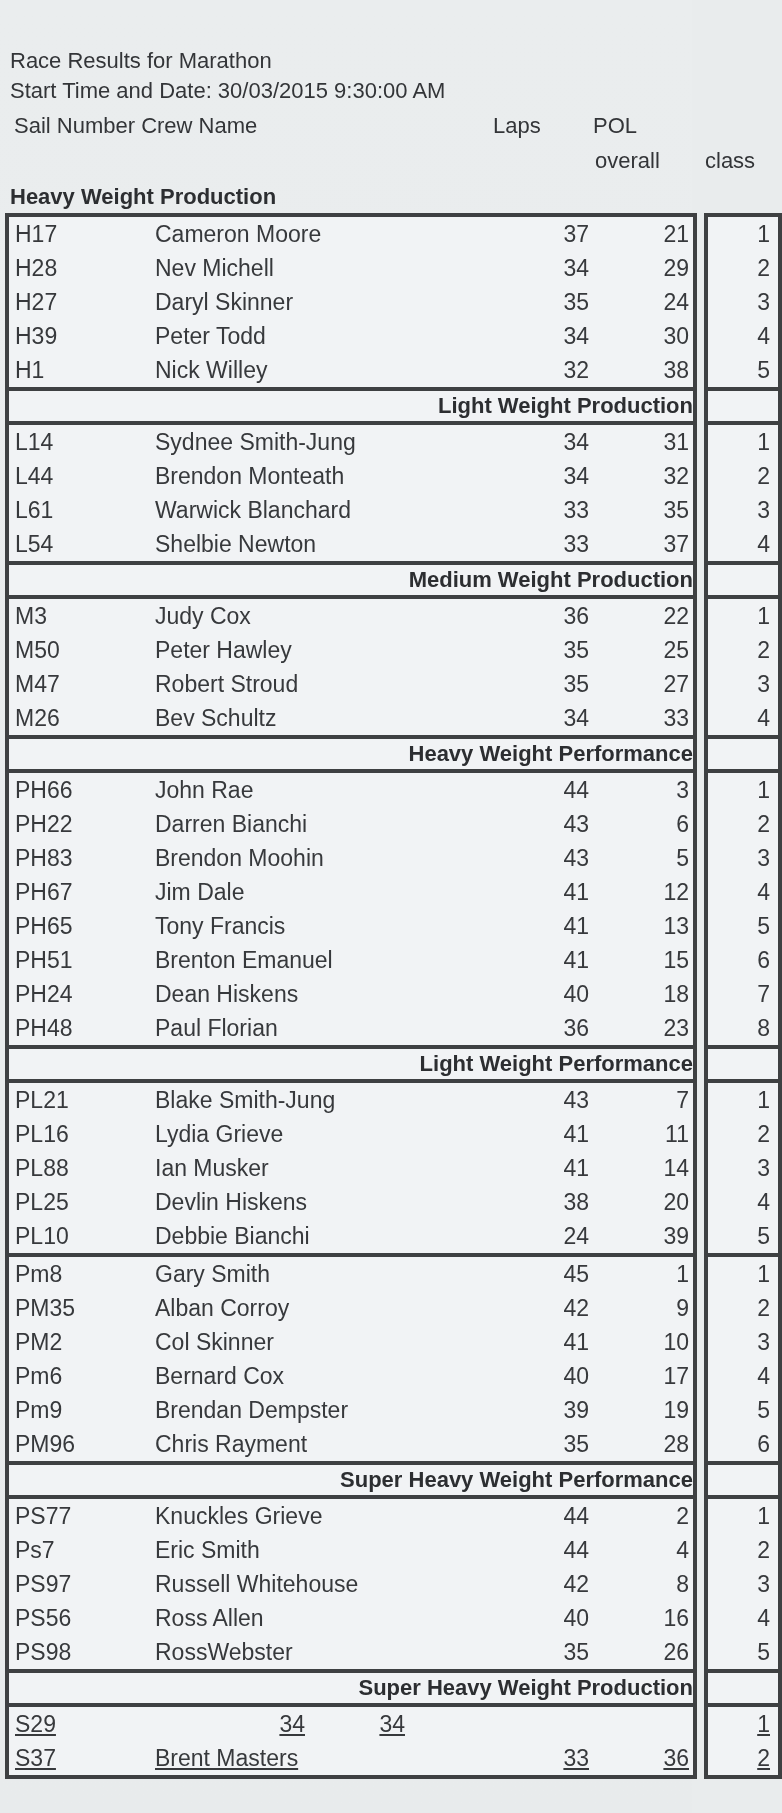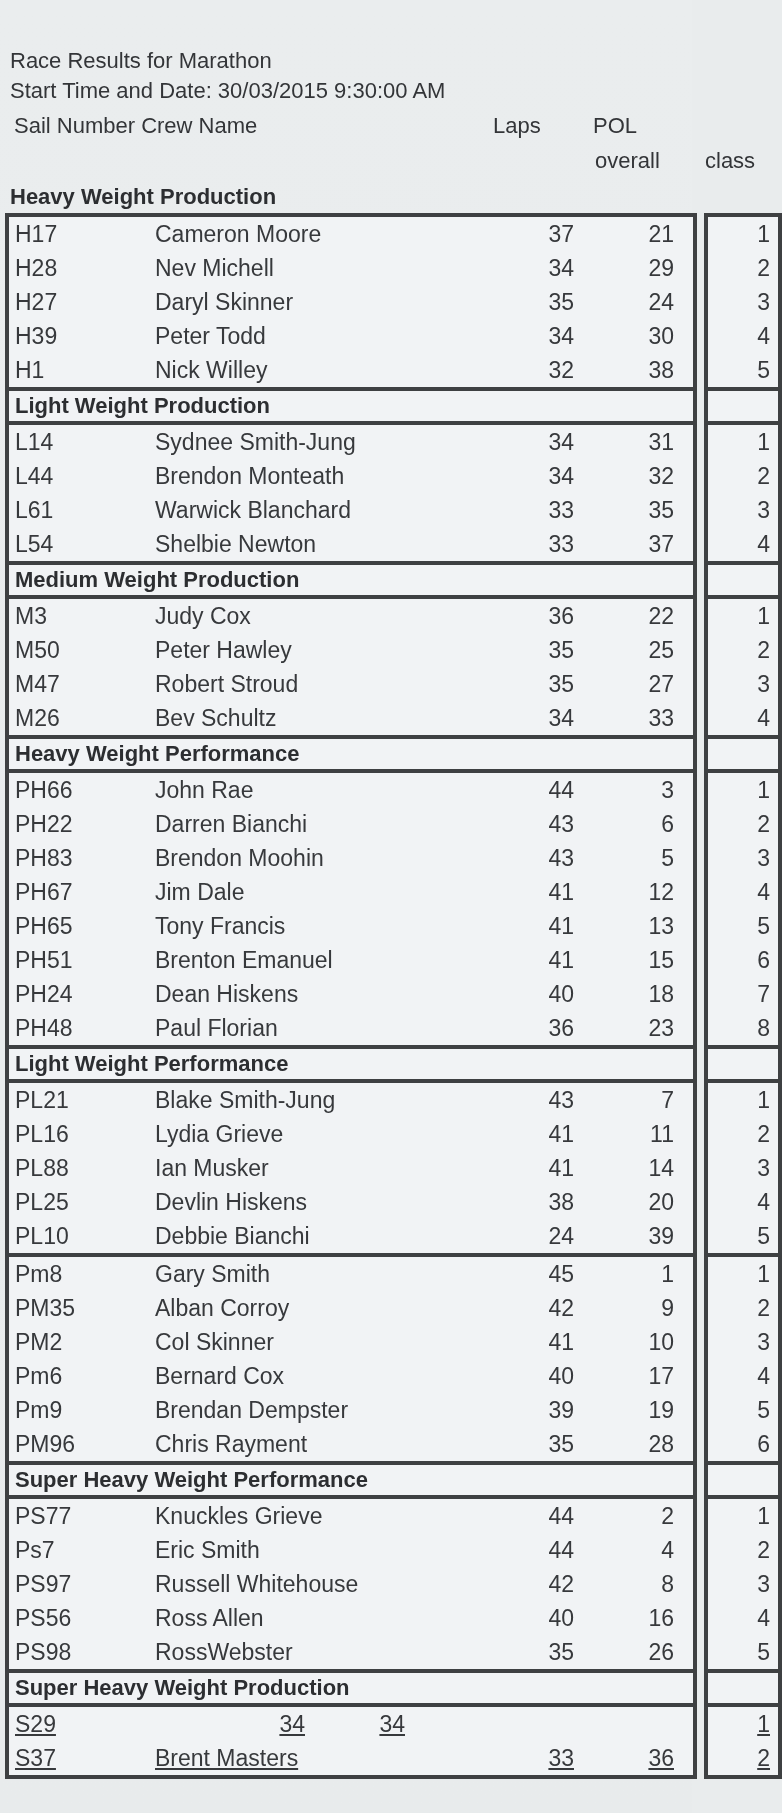--- a/index.html
+++ b/index.html
@@ -28,28 +28,28 @@
   .results{position:absolute;left:5px;top:213px;width:777px;}
   .band{display:flex;align-items:stretch;}
   .main-box{box-sizing:border-box;width:692px;
     border-left:4px solid #3e4042;border-right:4px solid #3e4042;border-top:4px solid #3e4042;
     background:#f1f3f5;}
   .class-box{box-sizing:border-box;width:78px;margin-left:7px;
     border-left:4px solid #3e4042;border-right:4px solid #3e4042;border-top:4px solid #3e4042;
     background:#f1f3f5;}
   .band:last-child .main-box,.band:last-child .class-box{border-bottom:4px solid #3e4042;text-decoration:underline;}
 
-  .sec-hdr{height:30px;line-height:30px;padding-left:6px;
-    font-size:22px;font-weight:bold;color:#2c2e31;white-space:nowrap;}
+  .sec-hdr{height:30px;line-height:30px;padding-left:20px;
+    font-size:22px;font-weight:bold;color:#2c2e31;white-space:nowrap;text-align:right;}
 
   .trow{display:flex;align-items:center;height:34px;font-size:23px;color:#37393c;}
   .c-sail{width:140px;padding-left:6px;white-space:nowrap;}
   .c-name{flex:1;white-space:nowrap;}
   .c-laps{width:150px;text-align:right;}
-  .c-pol{width:100px;text-align:right;padding-right:19px;}
+  .c-pol{width:100px;text-align:right;padding-right:4px;}
   .crow{height:34px;line-height:34px;text-align:right;padding-right:8px;font-size:23px;color:#37393c;}
 </style>
 </head>
 <body>
 
 <div class="page">
 
   <div class="doc-header">
     <div class="hline t-title">Race Results for Marathon</div>
     <div class="hline t-start">Start Time and Date: 30/03/2015 9:30:00 AM</div>

